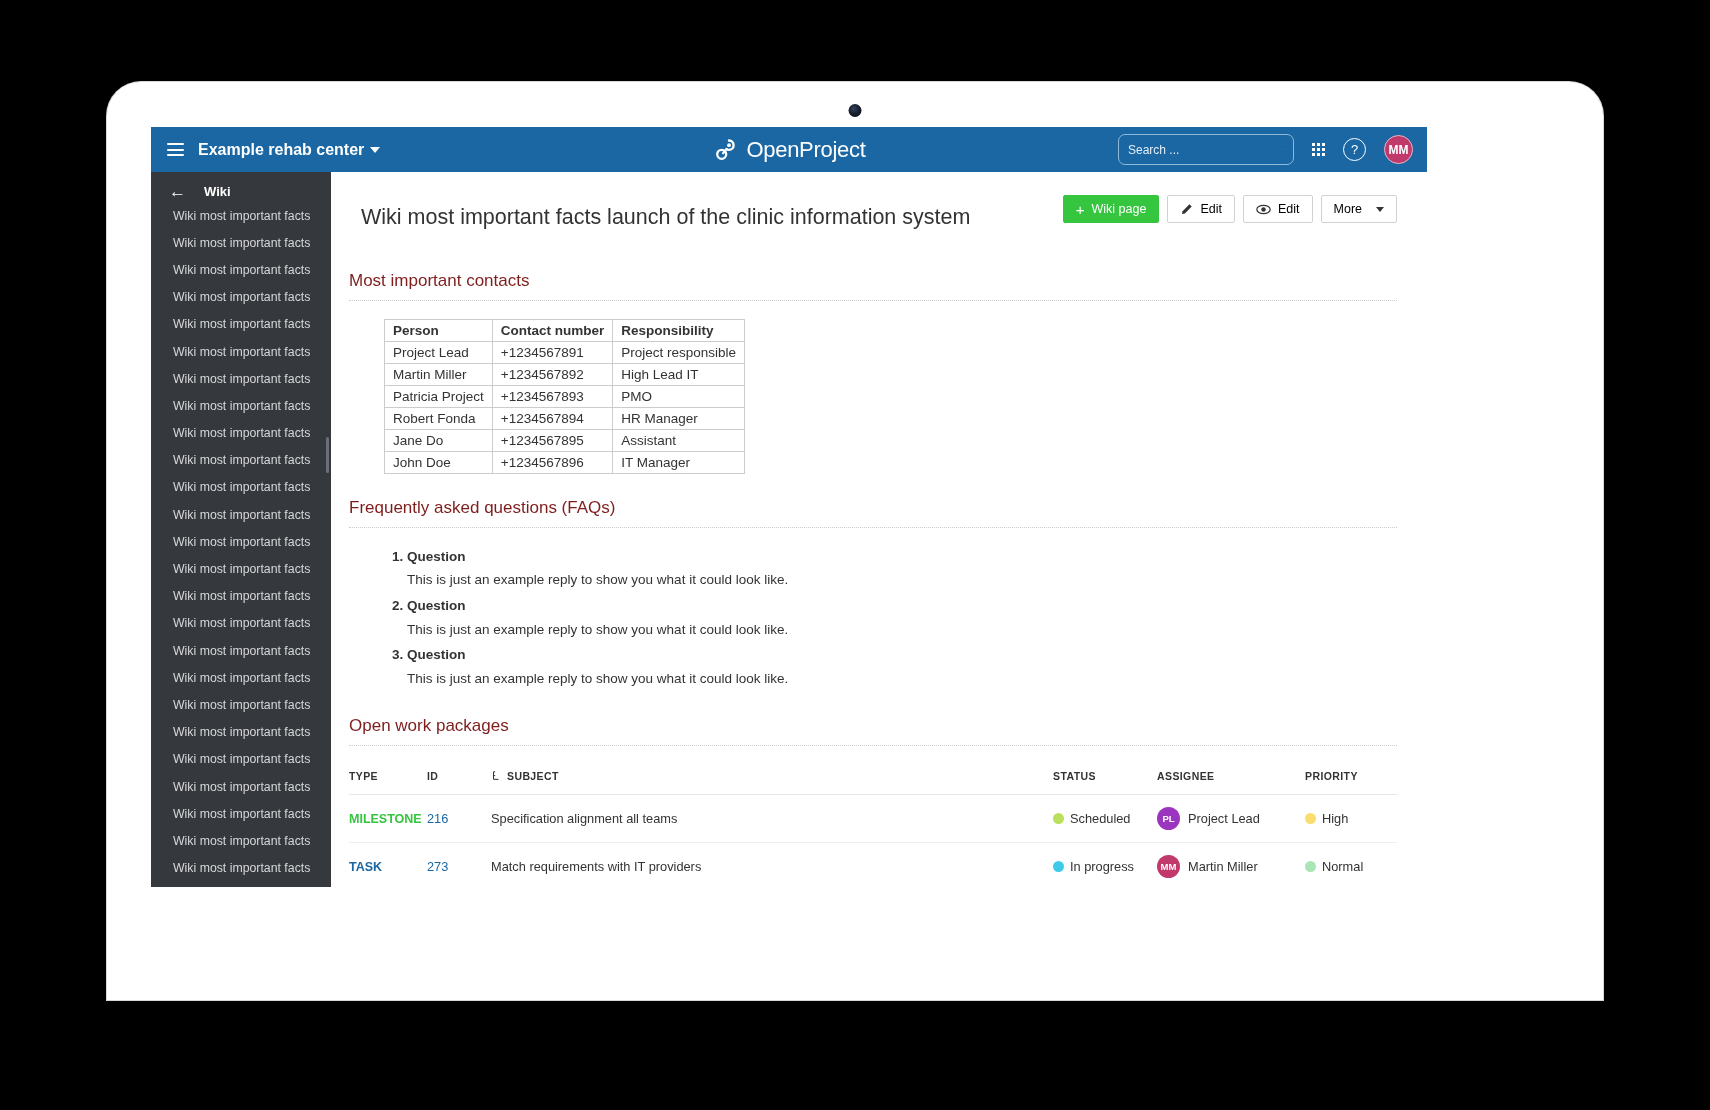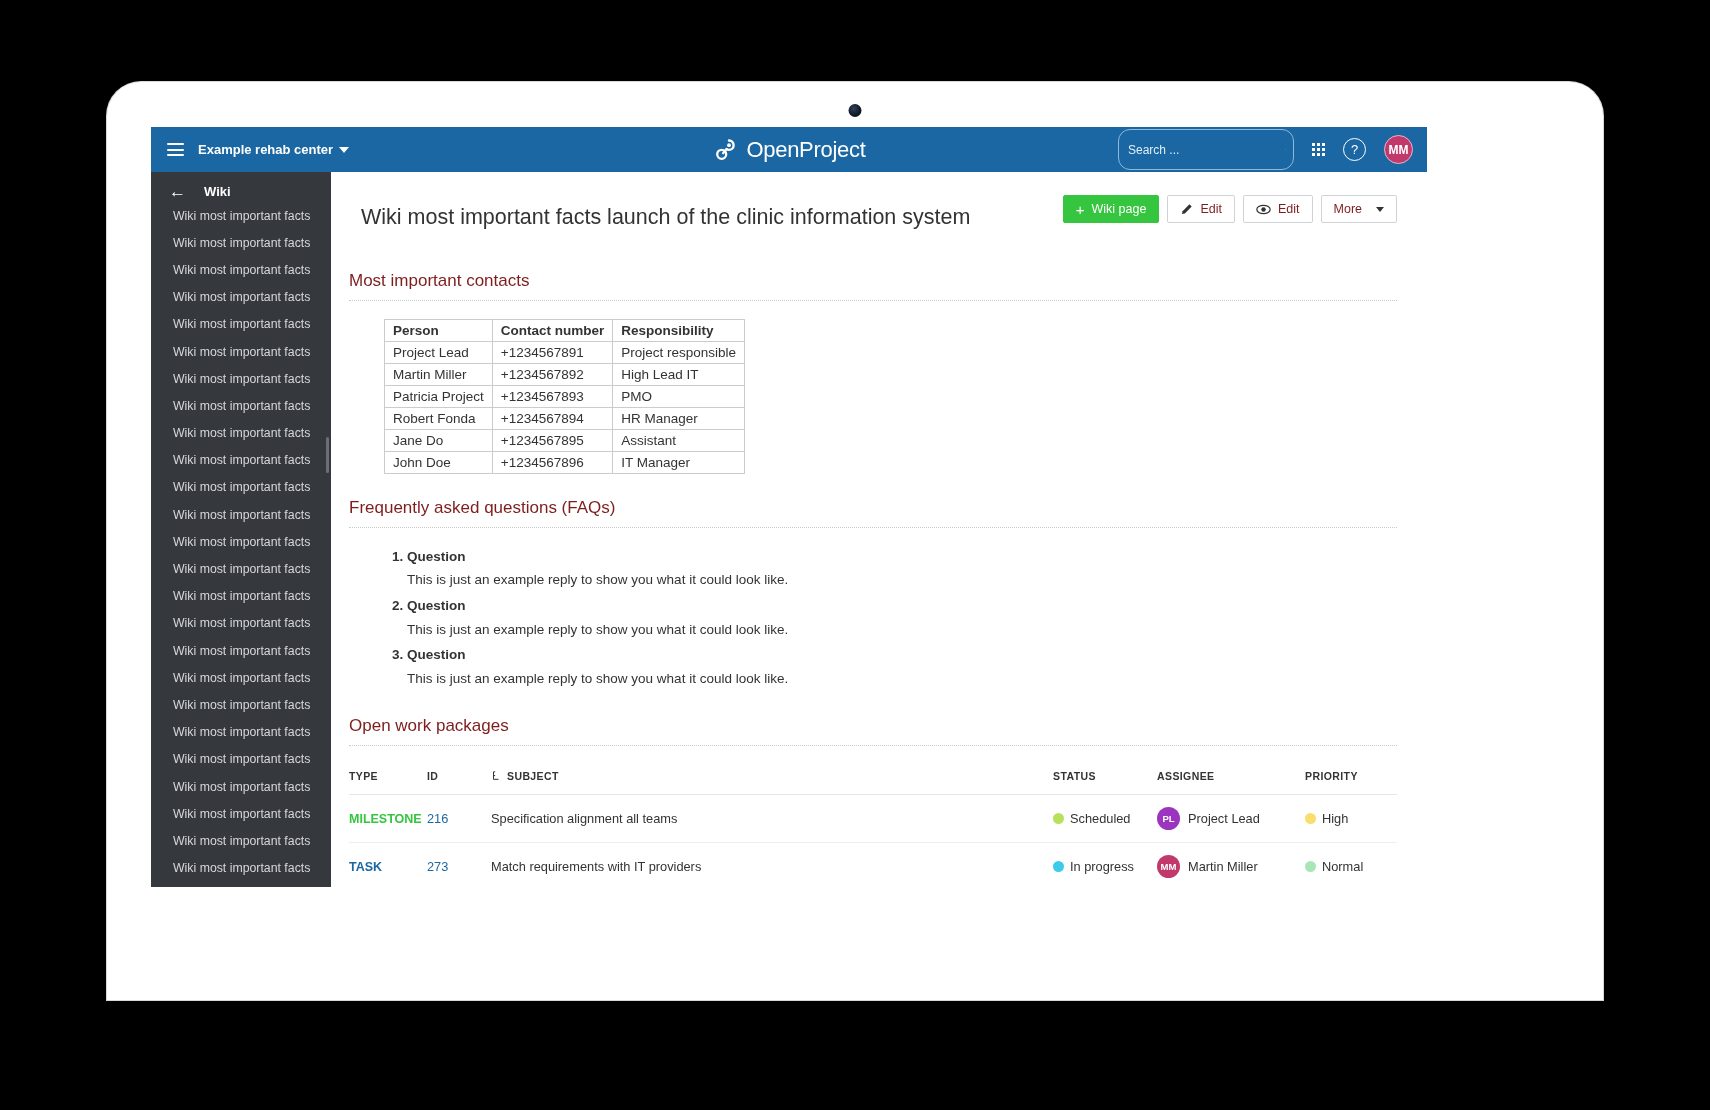--- a/index.html
+++ b/index.html
@@ -47,44 +47,44 @@
     color: #ffffff;
   }
   .tb-left { display: flex; align-items: center; gap: 14px; padding-left: 16px; }
   .hamburger {
     width: 17px; height: 13px;
     display: flex; flex-direction: column; justify-content: space-between;
     cursor: pointer;
   }
   .hamburger span { display: block; height: 2px; background: #fff; border-radius: 1px; }
   .proj-name {
-    font-size: 13px; font-weight: bold; color: #fff; white-space: nowrap;
+    font-size: 16px; font-weight: bold; color: #fff; white-space: nowrap;
   }
   .caret-down {
     width: 0; height: 0;
     border-left: 5px solid transparent;
     border-right: 5px solid transparent;
     border-top: 6px solid #ffffff;
     margin-left: 6px;
   }
   .tb-center {
     position: absolute; left: 50%; top: 50%;
     transform: translate(-50%, -50%);
     display: flex; align-items: center; gap: 8px;
   }
   .op-logo-text { font-size: 22px; color: #ffffff; letter-spacing: -0.3px; }
   .tb-right {
     margin-left: auto; display: flex; align-items: center;
     gap: 18px; padding-right: 14px;
   }
   .search-box {
-    width: 176px; height: 41px;
+    width: 176px; height: 31px;
     background: #1A67A3;
     border: 1px solid #8fb9d6;
-    border-radius: 12px;
+    border-radius: 7px;
     display: flex; align-items: center;
     padding: 0 7px;
   }
   .search-box input {
     flex: 1; background: transparent; border: none; outline: none;
     color: #ffffff; font-size: 12px;
     font-family: "Liberation Sans", sans-serif;
   }
   .search-box input::placeholder { color: #e2eef7; }
   .grid-icon {
@@ -143,21 +143,21 @@
     display: flex; align-items: flex-start;
     padding: 20px 0 4px 0;
   }
   .page-title {
     font-size: 21.5px; color: #333333; font-weight: normal;
     margin: 12px; flex: 1; line-height: 1.25;
   }
   .head-actions { display: flex; gap: 8px; align-items: center; padding-top: 3px; }
   .btn {
     height: 28px; border: 1px solid #cfd3d6; background: #ffffff;
-    border-radius: 2px; font-size: 12.5px; color: #7f1d1d;
+    border-radius: 2px; font-size: 12.5px; color: #000000;
     display: inline-flex; align-items: center; gap: 7px;
     padding: 0 12px; cursor: pointer; white-space: nowrap;
     font-family: "Liberation Sans", sans-serif;
   }
   .btn-primary {
     background: #35C53F; border-color: #35C53F; color: #ffffff; font-weight: normal;
   }
   .btn .plus { font-size: 15px; line-height: 1; }
 
   .section-title {

